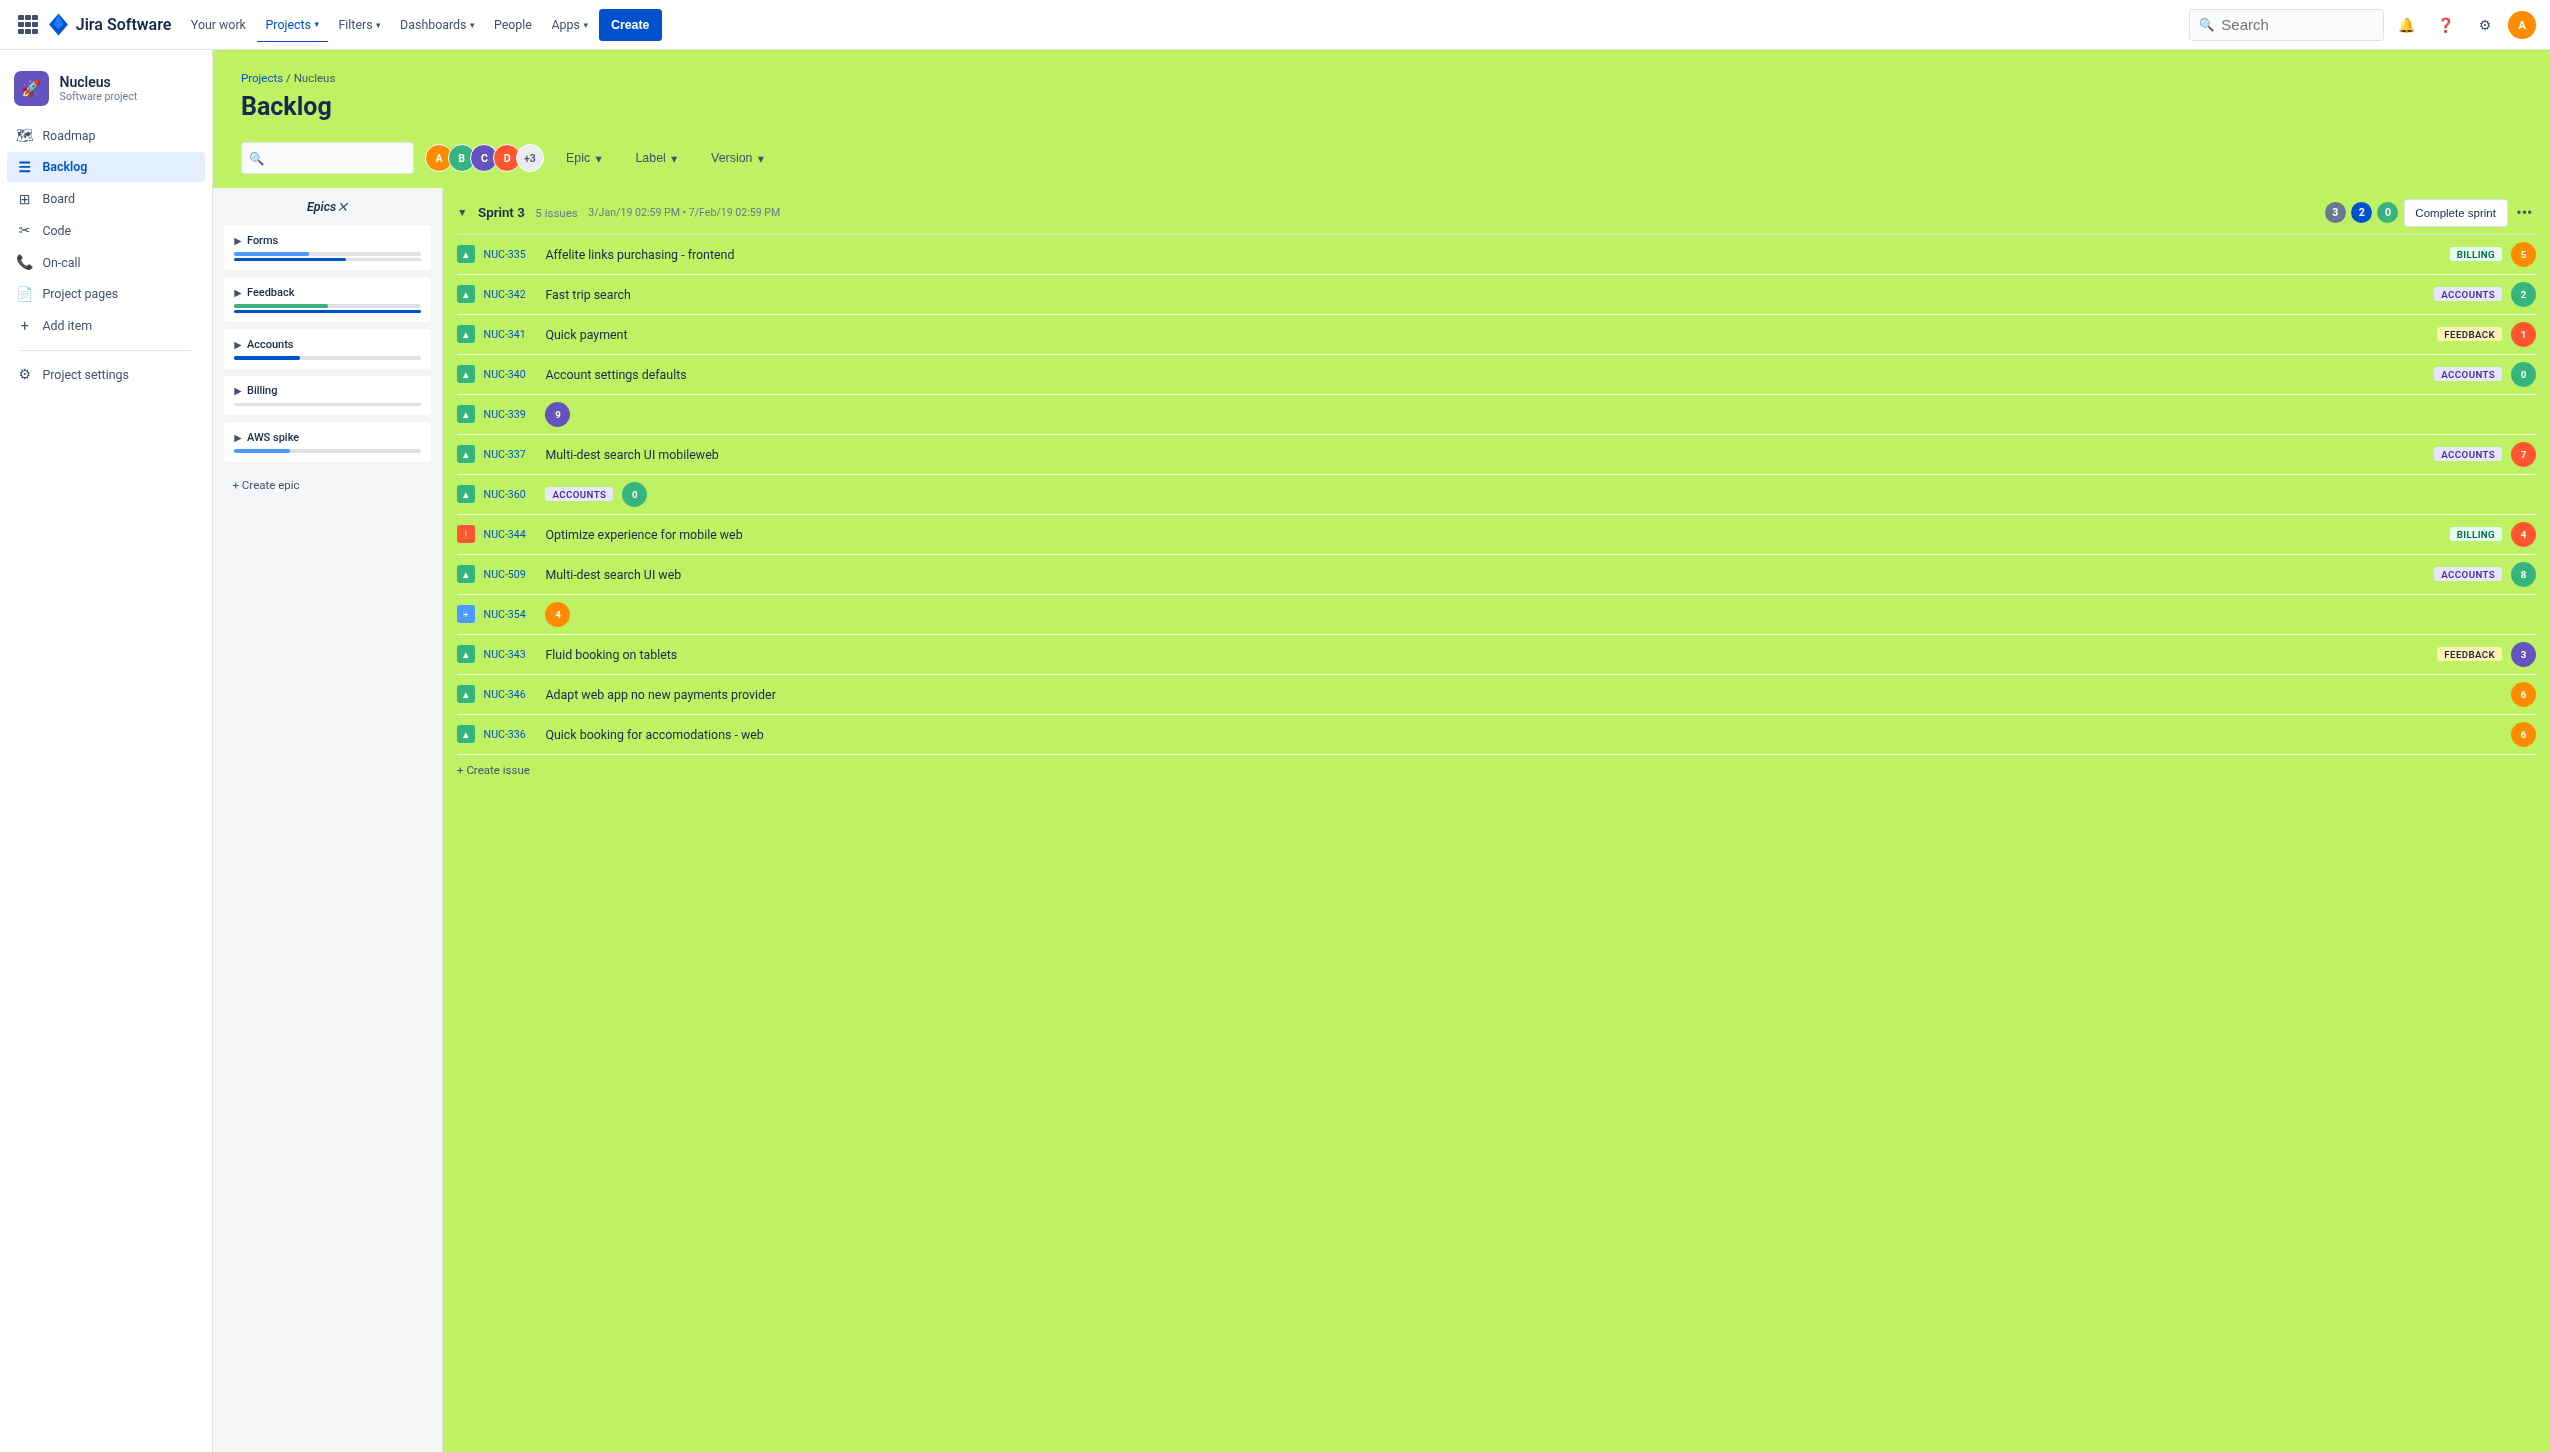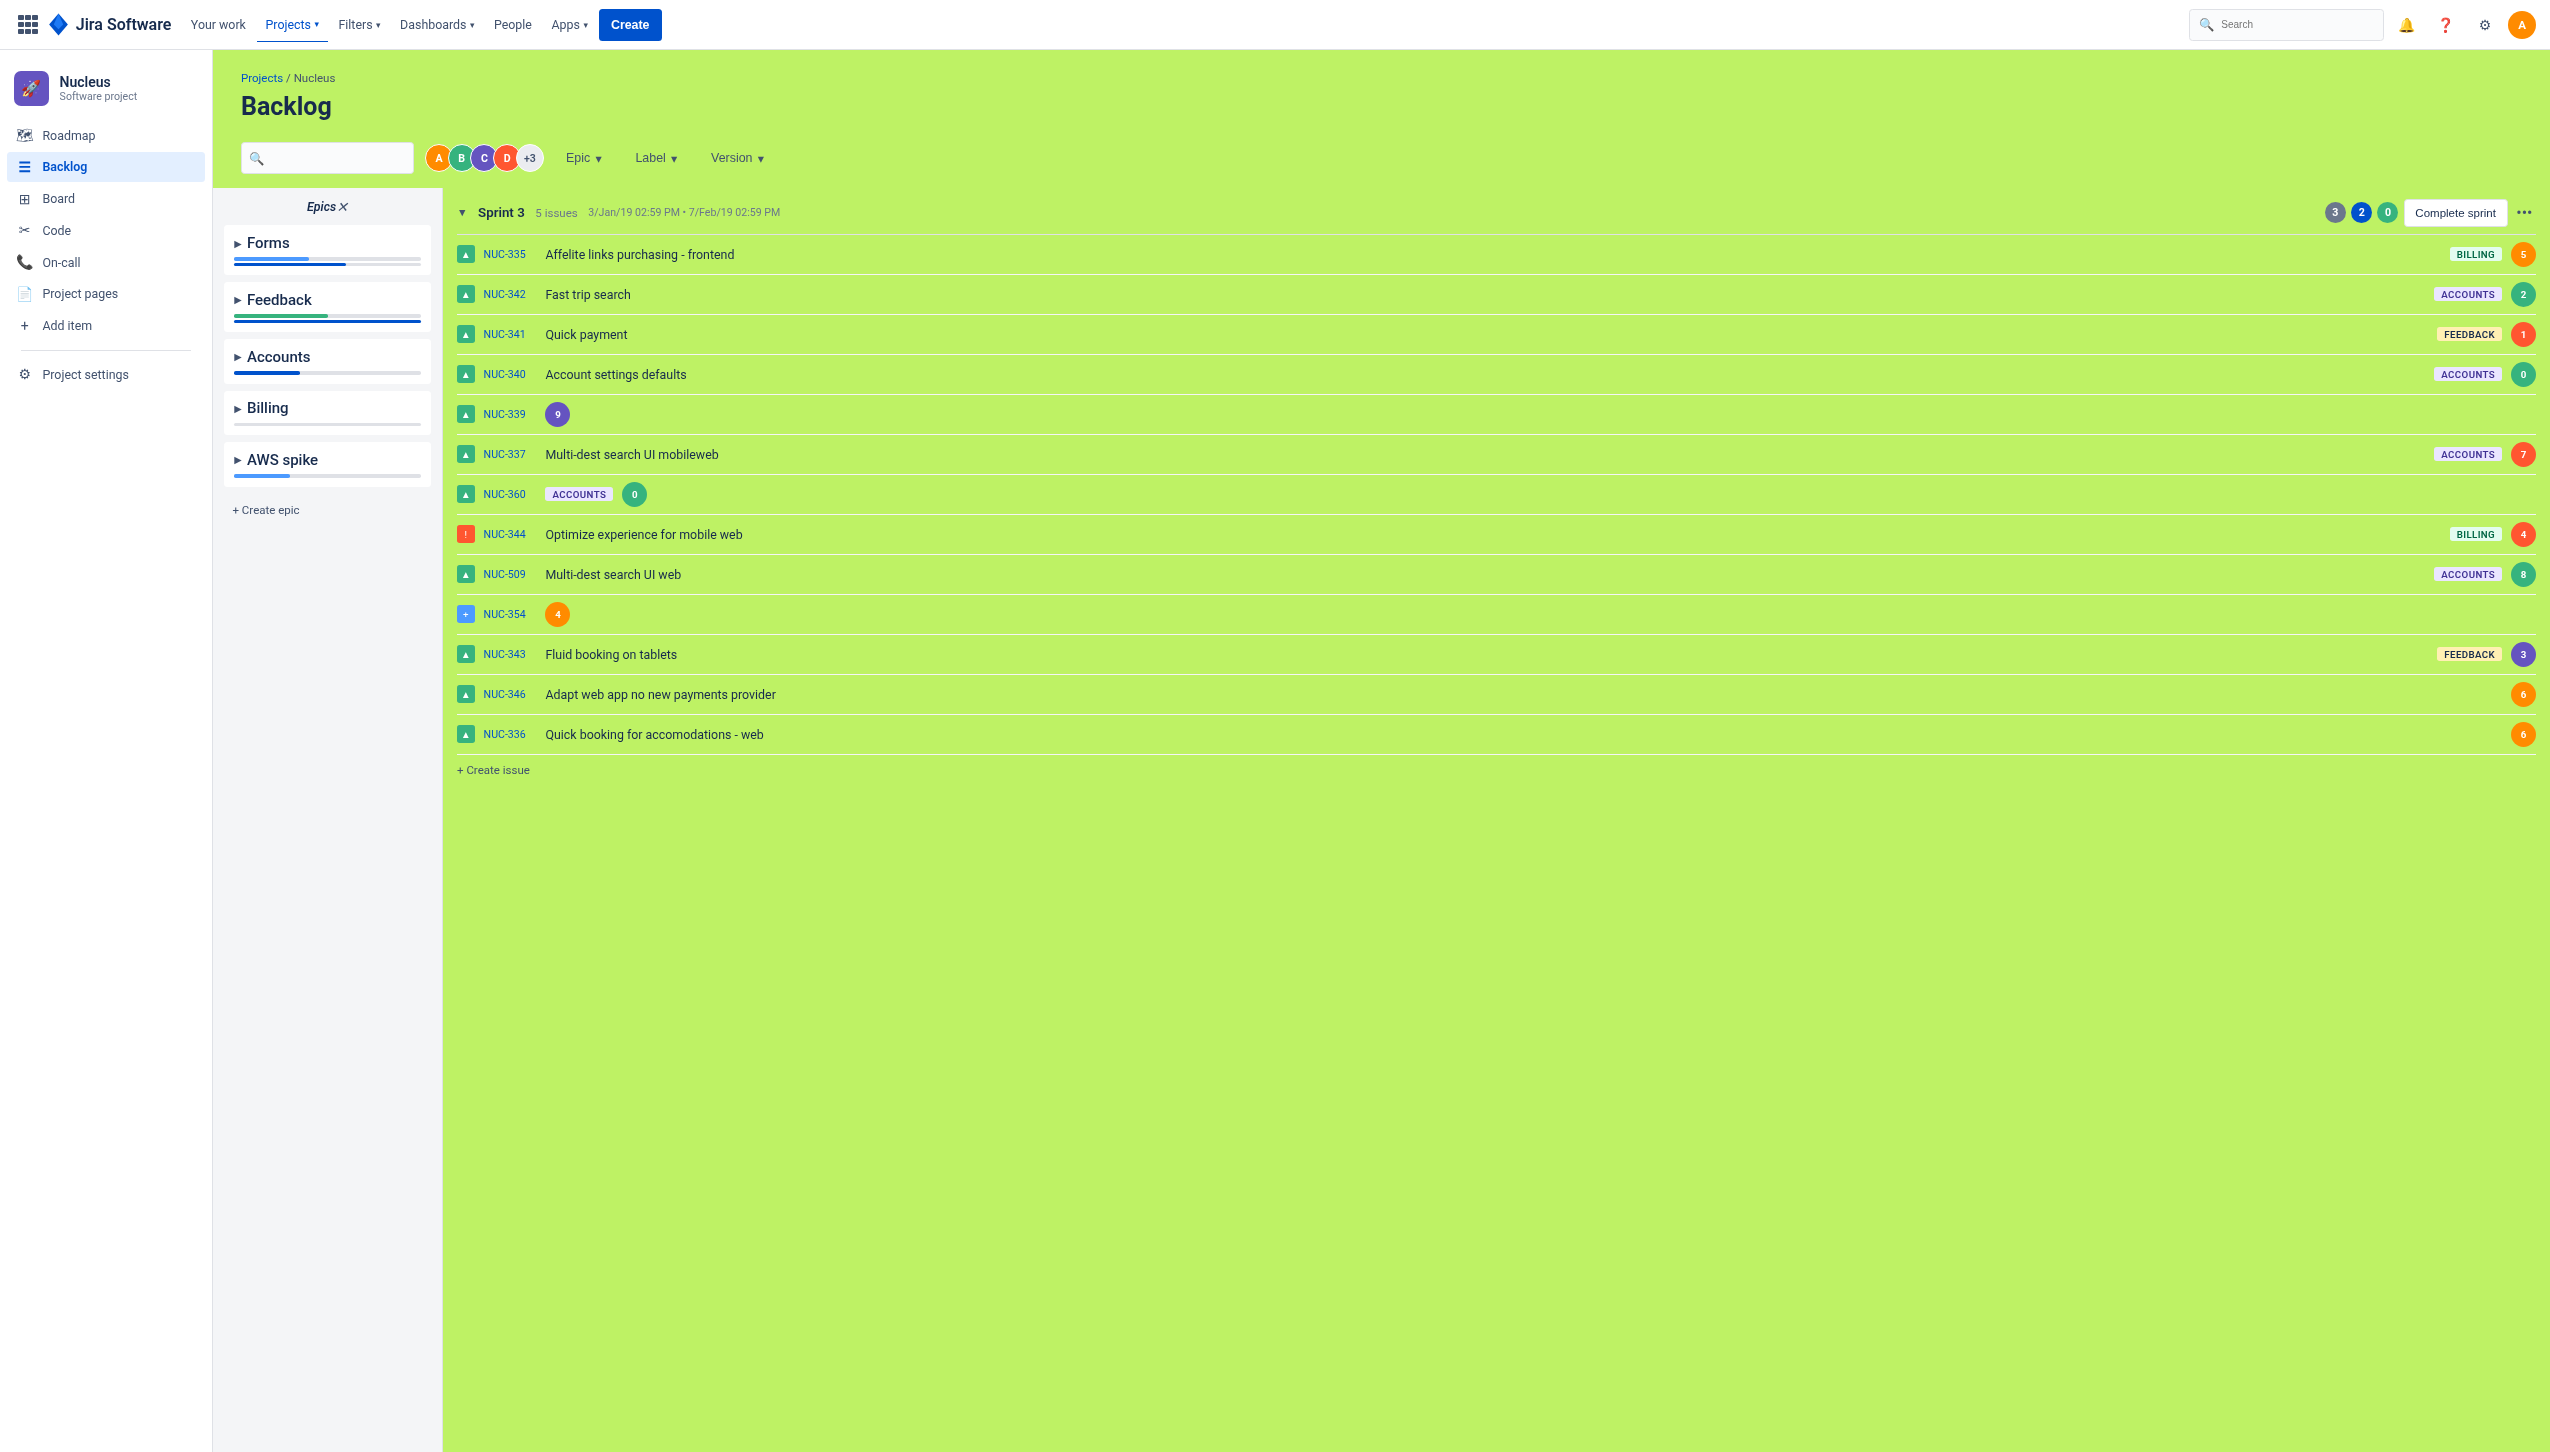--- a/index.html
+++ b/index.html
@@ -25,21 +25,21 @@
     .nav-chevron { font-size: 8.9px; }
     .create-btn {
       background: #0052cc; color: #fff; border: none; padding: 0 12.4px; height: 32px;
       border-radius: 3.5px; font-size: 12.4px; font-weight: 600; cursor: pointer; white-space: nowrap;
     }
     .nav-right { display: flex; align-items: center; gap: 7px; margin-left: auto; }
     .search-bar {
       display: flex; align-items: center; border: 1.8px solid #dfe1e6; border-radius: 3.5px;
       padding: 0 8.9px; height: 32px; gap: 7px; background: #fafbfc; width: 195px;
     }
-    .search-bar input { border: none; background: transparent; outline: none; font-size: 10px; width: 100%; color: #14532d; }
+    .search-bar input { border: none; background: transparent; outline: none; font-size: 15px; width: 100%; color: #14532d; }
     .search-icon-svg { color: #6b778c; }
     .icon-btn {
       width: 32px; height: 32px; display: flex; align-items: center; justify-content: center;
       border-radius: 50%; cursor: pointer; color: #42526e; font-size: 14px;
     }
     .avatar-placeholder { width: 28px; height: 28px; border-radius: 50%; background: #ff8b00; display: flex; align-items: center; justify-content: center; color: #fff; font-weight: 700; font-size: 11.5px; }
 
     
     .app-layout { display: flex; margin-top: 50px; height: calc(100vh - 50px); }
 
@@ -94,21 +94,21 @@
 
     
     .backlog-layout { display: flex; }
     .epics-panel { width: 230px; background: #f4f5f7; border-right: 0.9px solid #dfe1e6; flex-shrink: 0; padding: 10.6px; min-height: calc(100vh - 177px); }
     .epics-header { display: flex; align-items: center; justify-content: center; margin-bottom: 10.6px; font-style: italic; }
     .epics-title { font-size: 12.4px; font-weight: 600; color: #172b4d; }
     .close-icon { cursor: pointer; color: #42526e; font-size: 14px; }
     .epic-item { background: #fff; border-radius: 3.5px; padding: 8.9px 10.6px; margin-bottom: 7px; cursor: pointer; }
     .epic-name-row { display: flex; align-items: center; gap: 5.3px; margin-bottom: 5.3px; }
     .epic-chevron { font-size: 9.7px; color: #42526e; }
-    .epic-name { font-size: 15px; font-weight: 500; color: #172b4d; }
+    .epic-name { font-size: 11px; font-weight: 500; color: #172b4d; }
     .epic-progress { height: 3.5px; background: #dfe1e6; border-radius: 1.8px; margin-top: 3.5px; }
     .epic-progress-fill { height: 100%; border-radius: 1.8px; }
     .create-epic-btn {
       display: flex; align-items: center; gap: 5.3px; padding: 8.9px; cursor: pointer;
       color: #42526e; font-size: 11.5px; border-radius: 3.5px; margin-top: 3.5px;
     }
 
     
     .sprint-area { flex: 1; padding: 0 14px; }
     .sprint-header {

